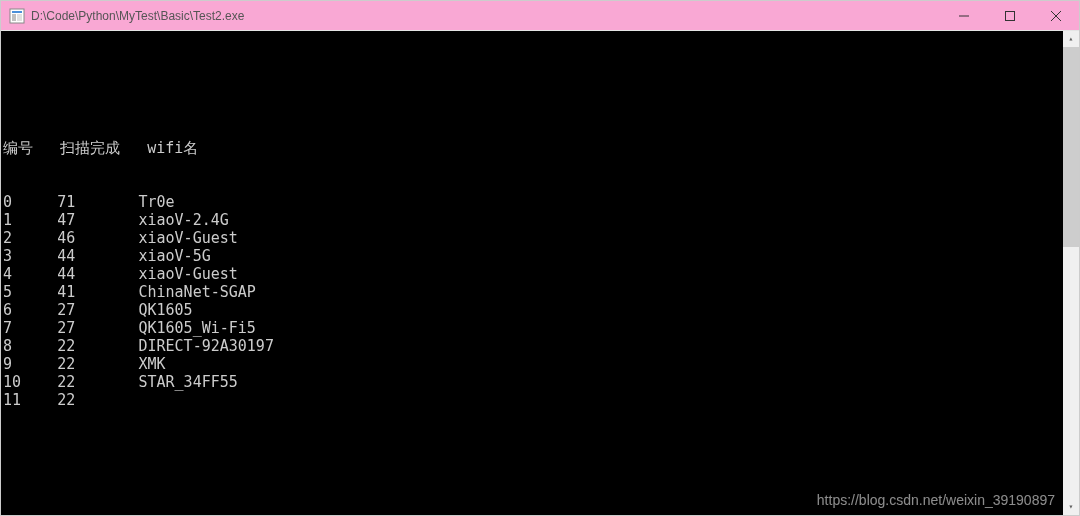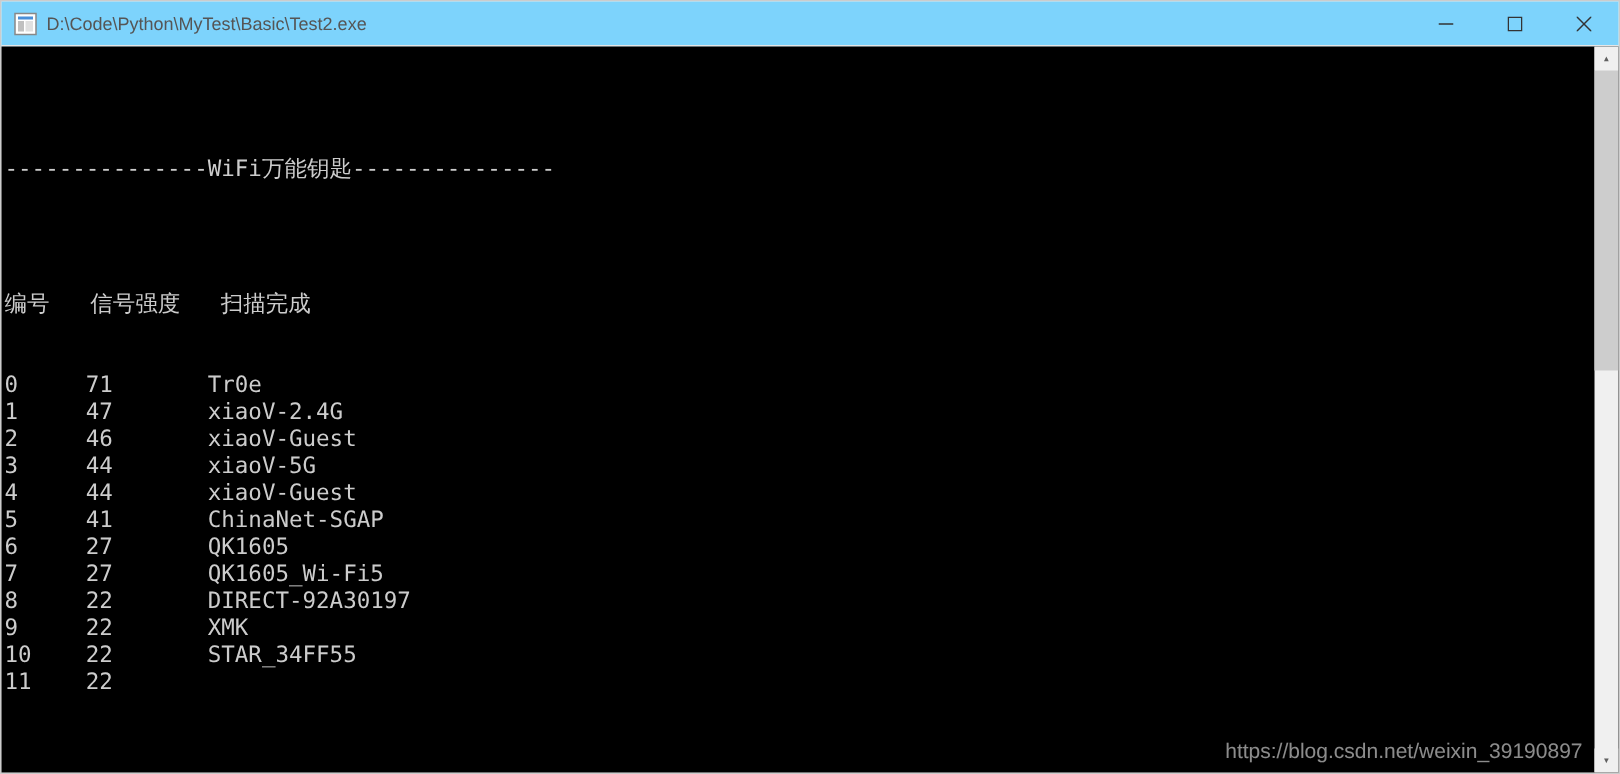--- a/index.html
+++ b/index.html
@@ -17,21 +17,21 @@
     }
     .window {
       width: 100%;
       height: 100%;
       display: flex;
       flex-direction: column;
       border: 1px solid #ccc;
     }
     .titlebar {
       height: 30px;
-      background: #7dd3fc;
+      background: #f9a8d4;
       display: flex;
       align-items: center;
       padding-left: 8px;
       border-bottom: 1px solid #e5e5e5;
     }
     .titlebar-icon {
       width: 16px;
       height: 16px;
       margin-right: 6px;
       display: inline-flex;
@@ -140,23 +140,22 @@
         <svg width="10" height="10" viewBox="0 0 10 10">
             <line x1="0" y1="0" x2="10" y2="10" stroke="#333" stroke-width="1"></line>
             <line x1="10" y1="0" x2="0" y2="10" stroke="#333" stroke-width="1"></line>
           </svg>
       </div>
     </div>
   </div>
 
   <div class="console">
     <div class="console-content">
-      <div class="row">---------------WiFi万能钥匙---------------</div>
       <div class="row"></div>
-      <div class="row">编号   信号强度   扫描完成</div>
+      <div class="row">编号   扫描完成   wifi名</div>
       <div id="wifi-rows"><div class="row">0     71       Tr0e</div><div class="row">1     47       xiaoV-2.4G</div><div class="row">2     46       xiaoV-Guest</div><div class="row">3     44       xiaoV-5G</div><div class="row">4     44       xiaoV-Guest</div><div class="row">5     41       ChinaNet-SGAP</div><div class="row">6     27       QK1605</div><div class="row">7     27       QK1605_Wi-Fi5</div><div class="row">8     22       DIRECT-92A30197</div><div class="row">9     22       XMK</div><div class="row">10    22       STAR_34FF55</div><div class="row">11    22       </div></div>
       
       
       
       
       
     </div>
 
     <div class="scrollbar">
       <div class="scrollbar-arrow up">▴</div>

